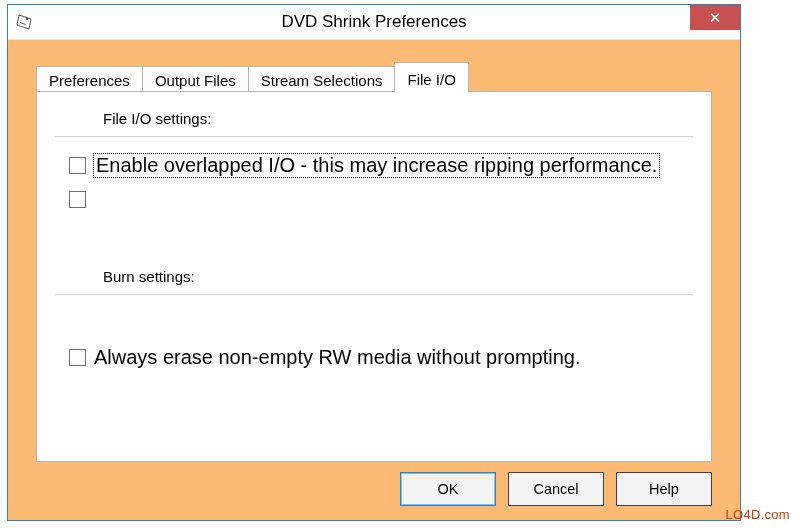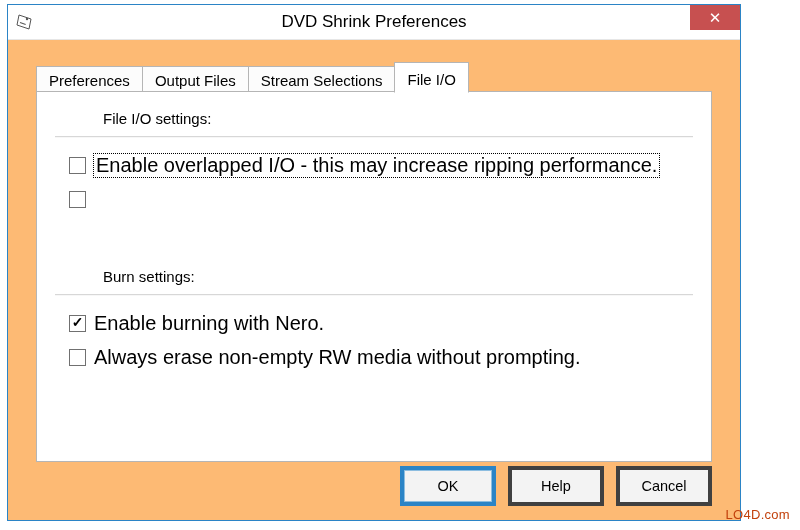--- a/index.html
+++ b/index.html
@@ -147,21 +147,21 @@
   .btnbar {
     position: absolute;
     right: 28px;
     bottom: 14px;
     display: flex;
     gap: 12px;
   }
   .btn {
     min-width: 96px;
     height: 29px;
-    border: 4px solid #404040;
+    border: 1px solid #404040;
     background: #f3f3f3;
     font-size: 14.5px;
     color: #000;
     display: flex; align-items: center; justify-content: center;
     cursor: pointer;
     padding: 16px 14px;
   }
   .btn.default {
     border-color: #2b84c6;
     box-shadow: inset 0 0 0 1px #8cbde0;
@@ -216,41 +216,37 @@
         </div>
 
         <div class="chkrow" style="top:96px">
           <span class="chkbox"></span>
         </div>
 
 
         <div class="section-label" style="top:176px">Burn settings:</div>
         <div class="hr" style="top:202px"></div>
 
-        <div class="chkrow" style="top:220px">
-          <span class="chkbox checked"></span>
-          <span class="chk-label">Enable burning with Nero.</span>
-        </div>
 
         <div class="chkrow" style="top:254px">
           <span class="chkbox"></span>
           <span class="chk-label">Always erase non-empty RW media without prompting.</span>
         </div>
 
       </div>
 
       <div class="btnbar">
         <div class="btn default">
             <span>OK</span>
           </div>
         <div class="btn">
+            <span>Cancel</span>
+          </div>
+        <div class="btn">
             <span>Help</span>
           </div>
-        <div class="btn">
-            <span>Cancel</span>
-          </div>
       </div>
 
     </div>
   </div>
 
   <div class="watermark">LO4D.com</div>
 </div>
 
 </body></html>

